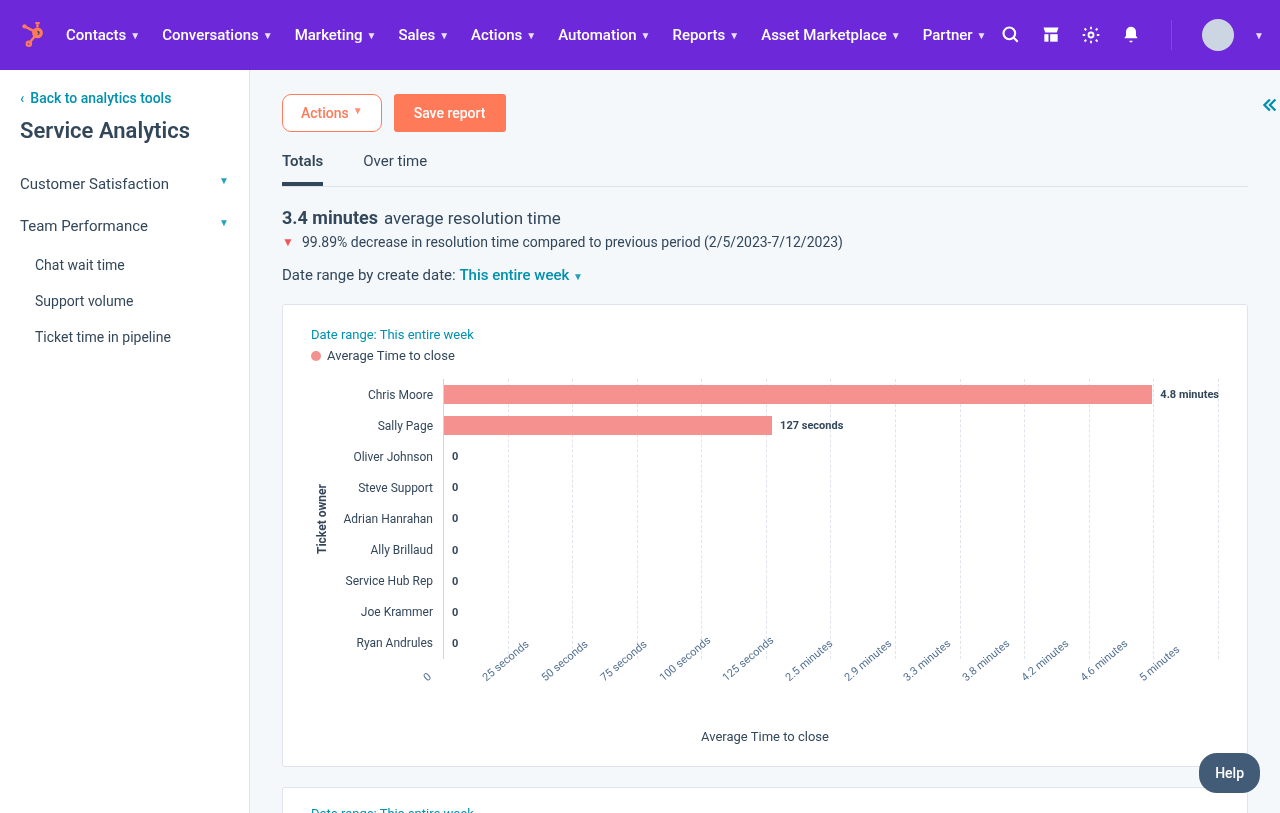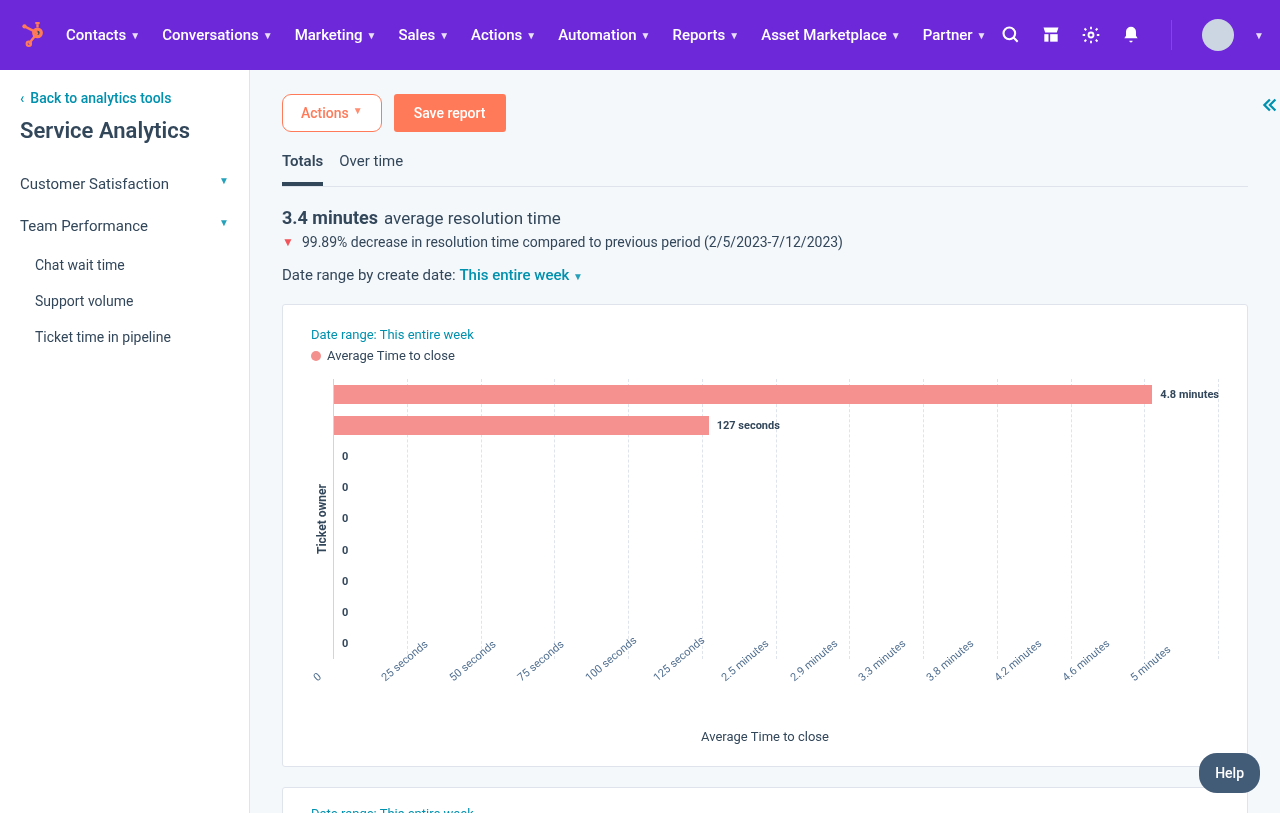--- a/index.html
+++ b/index.html
@@ -18,21 +18,21 @@
 .sidebar-title{font-size:22px;font-weight:600;color:#33475b;padding:0 20px 20px}
 .side-section{padding:12px 20px;display:flex;justify-content:space-between;align-items:flex-start;cursor:pointer;color:#33475b;font-size:15px}
 .side-item{padding:10px 20px 10px 32px;color:#33475b;font-size:14px;cursor:pointer;border-left:3px solid transparent}
 .side-item.active{background:#e5f5f8;border-left:3px solid #00a4bd;color:#33475b;border-radius:0 4px 4px 0;margin:0 10px 0 8px;padding-left:20px}
 .content{flex:1;padding:24px 32px;overflow-y:auto;position:relative}
 .page-header{display:flex;justify-content:space-between;align-items:flex-start;margin-bottom:8px}
 .page-title{font-size:24px;font-weight:600;color:#33475b}
 .header-actions{display:flex;gap:12px}
 .btn-outline{border:1px solid #ff7a59;color:#ff7a59;background:#fff;padding:10px 18px;border-radius:9px;font-size:14px;font-weight:500;cursor:pointer;display:flex;align-items:flex-start;gap:4px}
 .btn-primary{background:#ff7a59;color:#fff;border:none;padding:10px 20px;border-radius:3px;font-size:14px;font-weight:500;cursor:pointer}
-.tabs{display:flex;gap:16px;border-bottom:1px solid #dfe3eb;margin-bottom:20px}
+.tabs{display:flex;gap:40px;border-bottom:1px solid #dfe3eb;margin-bottom:20px}
 .tab{padding:12px 0;color:#33475b;font-size:15px;cursor:pointer;border-bottom:4px solid transparent}
 .tab.active{font-weight:600;border-bottom:4px solid #33475b}
 .metric-line{display:flex;align-items:baseline;gap:6px;margin-bottom:6px}
 .metric-val{font-size:18px;font-weight:700;color:#33475b}
 .metric-label{font-size:17px;color:#33475b}
 .trend-line{display:flex;align-items:center;gap:8px;margin-bottom:16px;font-size:14px;color:#33475b}
 .trend-arrow{color:#f2545b;font-size:12px}
 .date-line{font-size:15px;color:#33475b;margin-bottom:20px}
 .date-link{color:#0091ae;font-weight:500;cursor:pointer}
 .chart-card{background:#fff;border:1px solid #dfe3eb;border-radius:3px;padding:22px 28px;margin-bottom:20px}
@@ -188,20 +188,31 @@
     </div>
 
     <div class="chart-card">
       <div class="chart-subtitle">Date range: This entire week</div>
       <div class="legend">
           <span class="legend-dot"></span>
           <span>Average Time to close</span>
         </div>
       <div class="chart-area">
         <div class="y-axis-label">Ticket owner</div>
+        <div class="y-labels" id="y-labels">
+            <div class="y-label">Chris Moore</div>
+            <div class="y-label">Sally Page</div>
+            <div class="y-label">Oliver Johnson</div>
+            <div class="y-label">Steve Support</div>
+            <div class="y-label">Adrian Hanrahan</div>
+            <div class="y-label">Ally Brillaud</div>
+            <div class="y-label">Service Hub Rep</div>
+            <div class="y-label">Joe Krammer</div>
+            <div class="y-label">Ryan Andrules</div>
+          </div>
         <div class="bars" id="bars">
           <div class="gridlines" id="gridlines">
               <div class="gridline"></div>
               <div class="gridline"></div>
               <div class="gridline"></div>
               <div class="gridline"></div>
               <div class="gridline"></div>
               <div class="gridline"></div>
               <div class="gridline"></div>
               <div class="gridline"></div>

